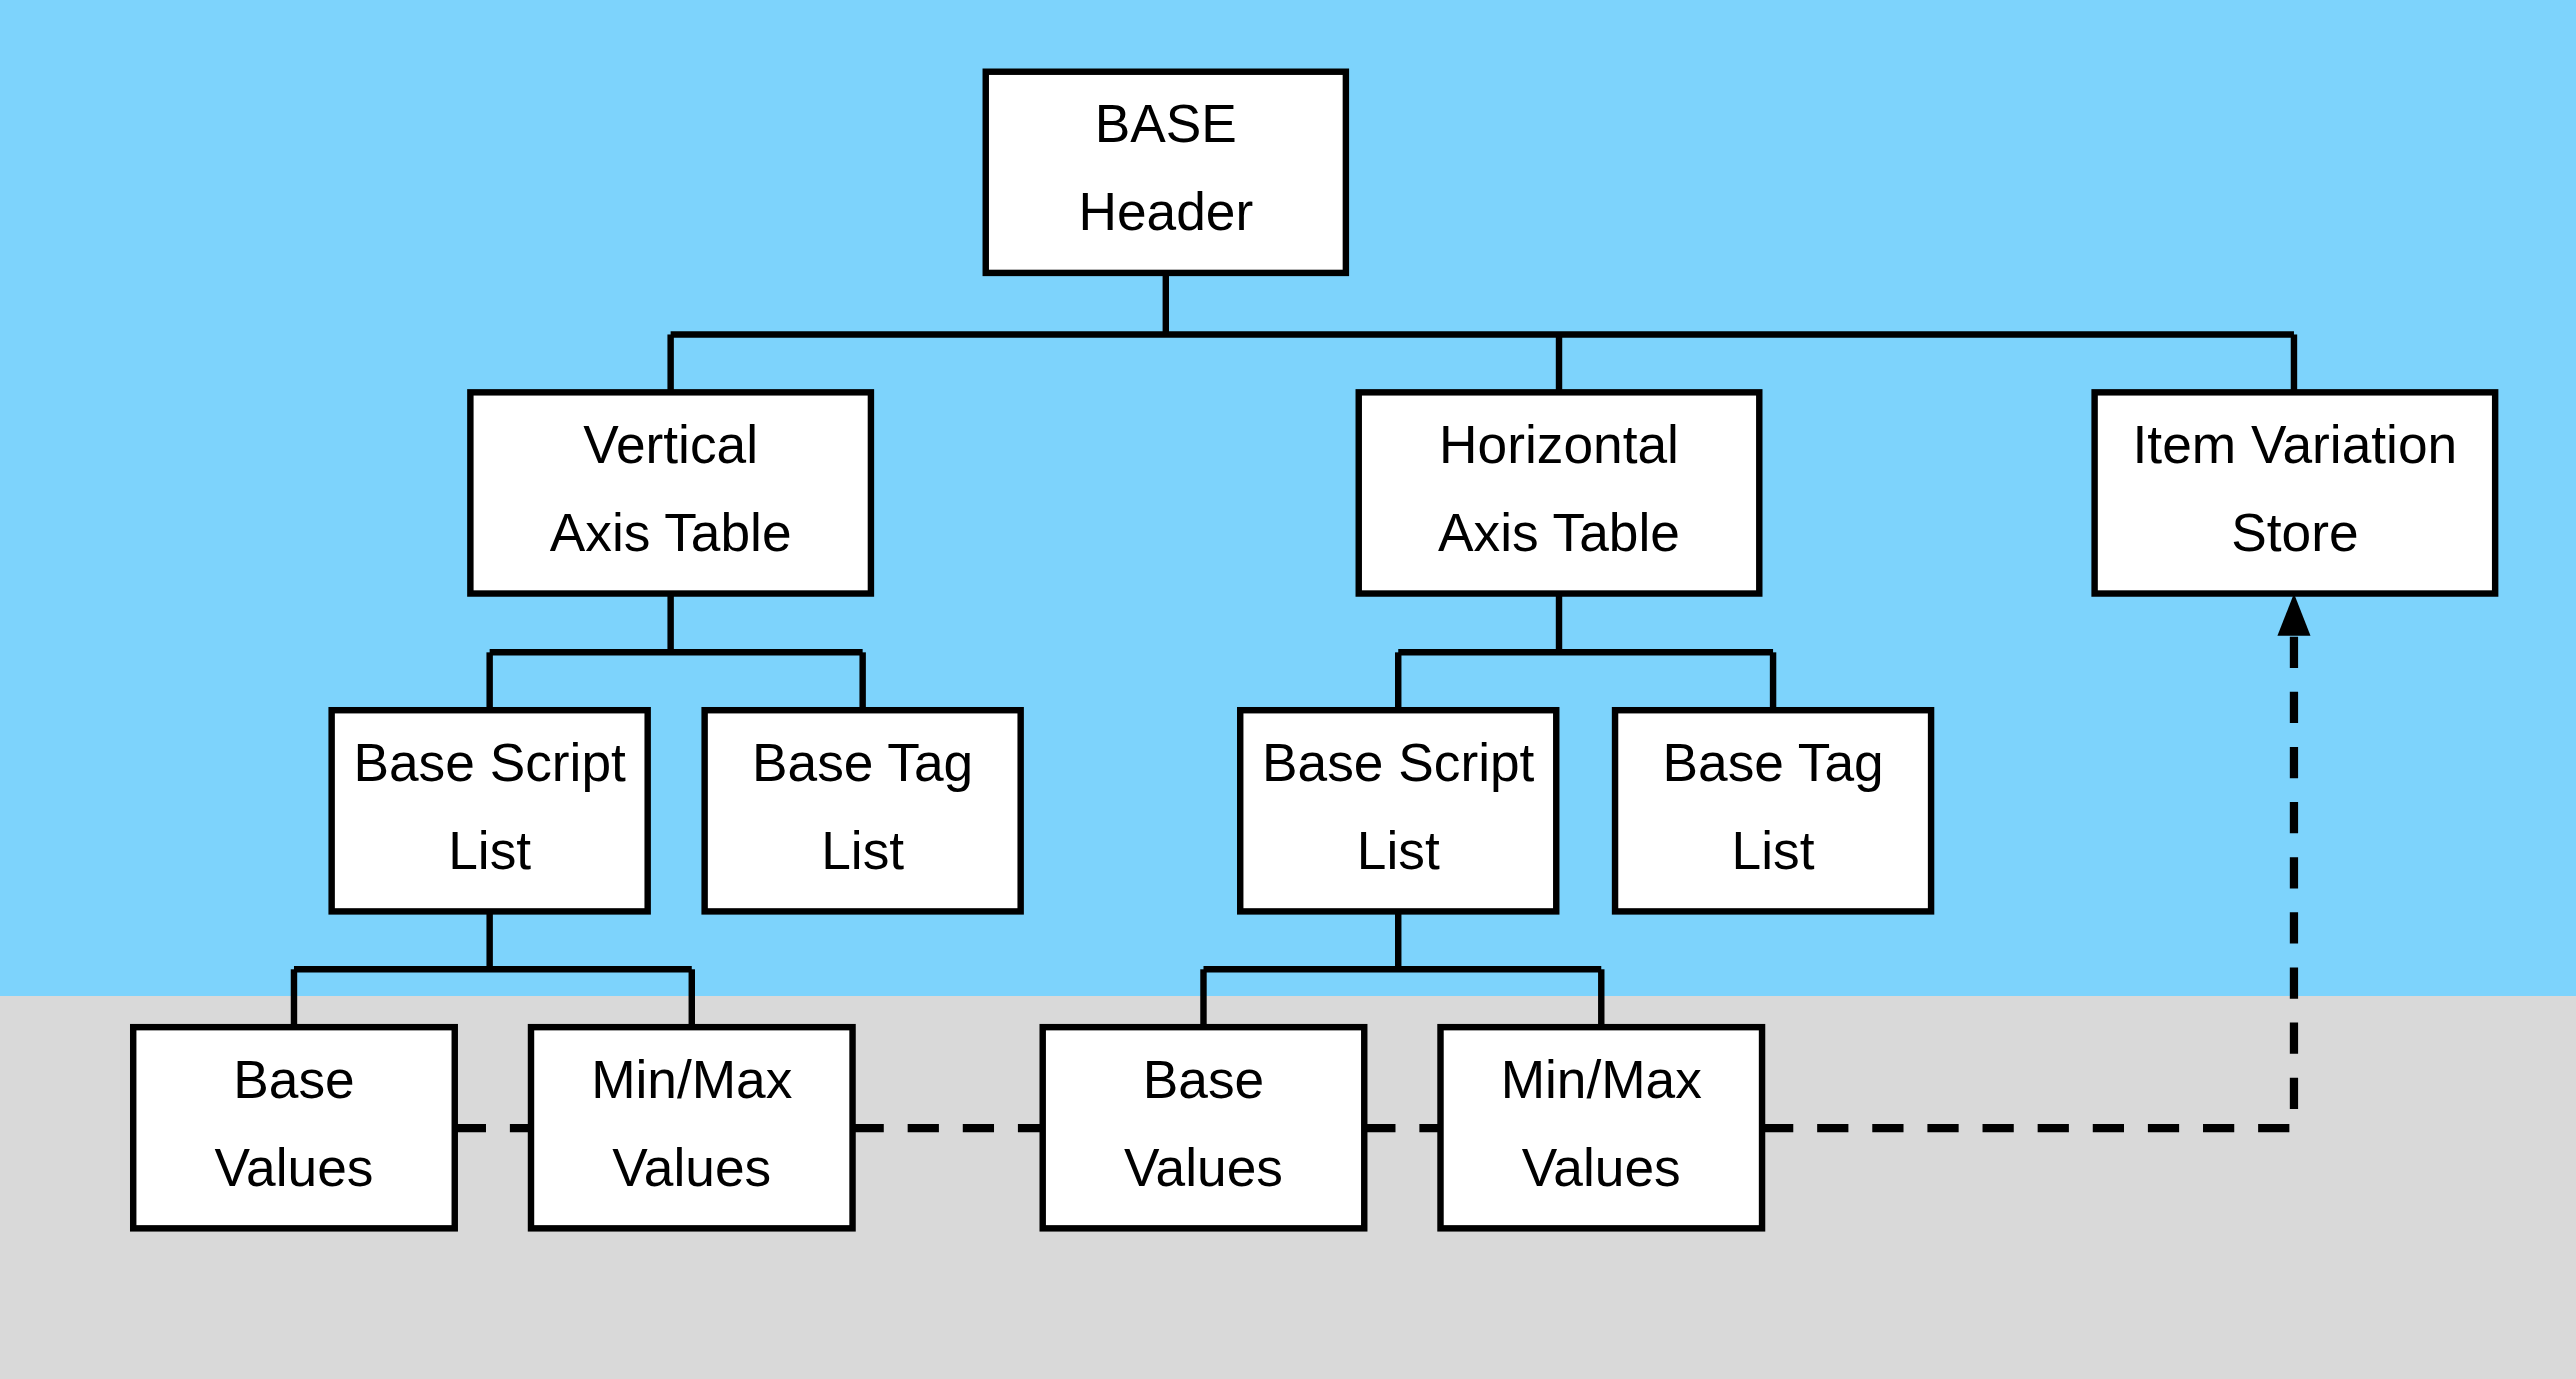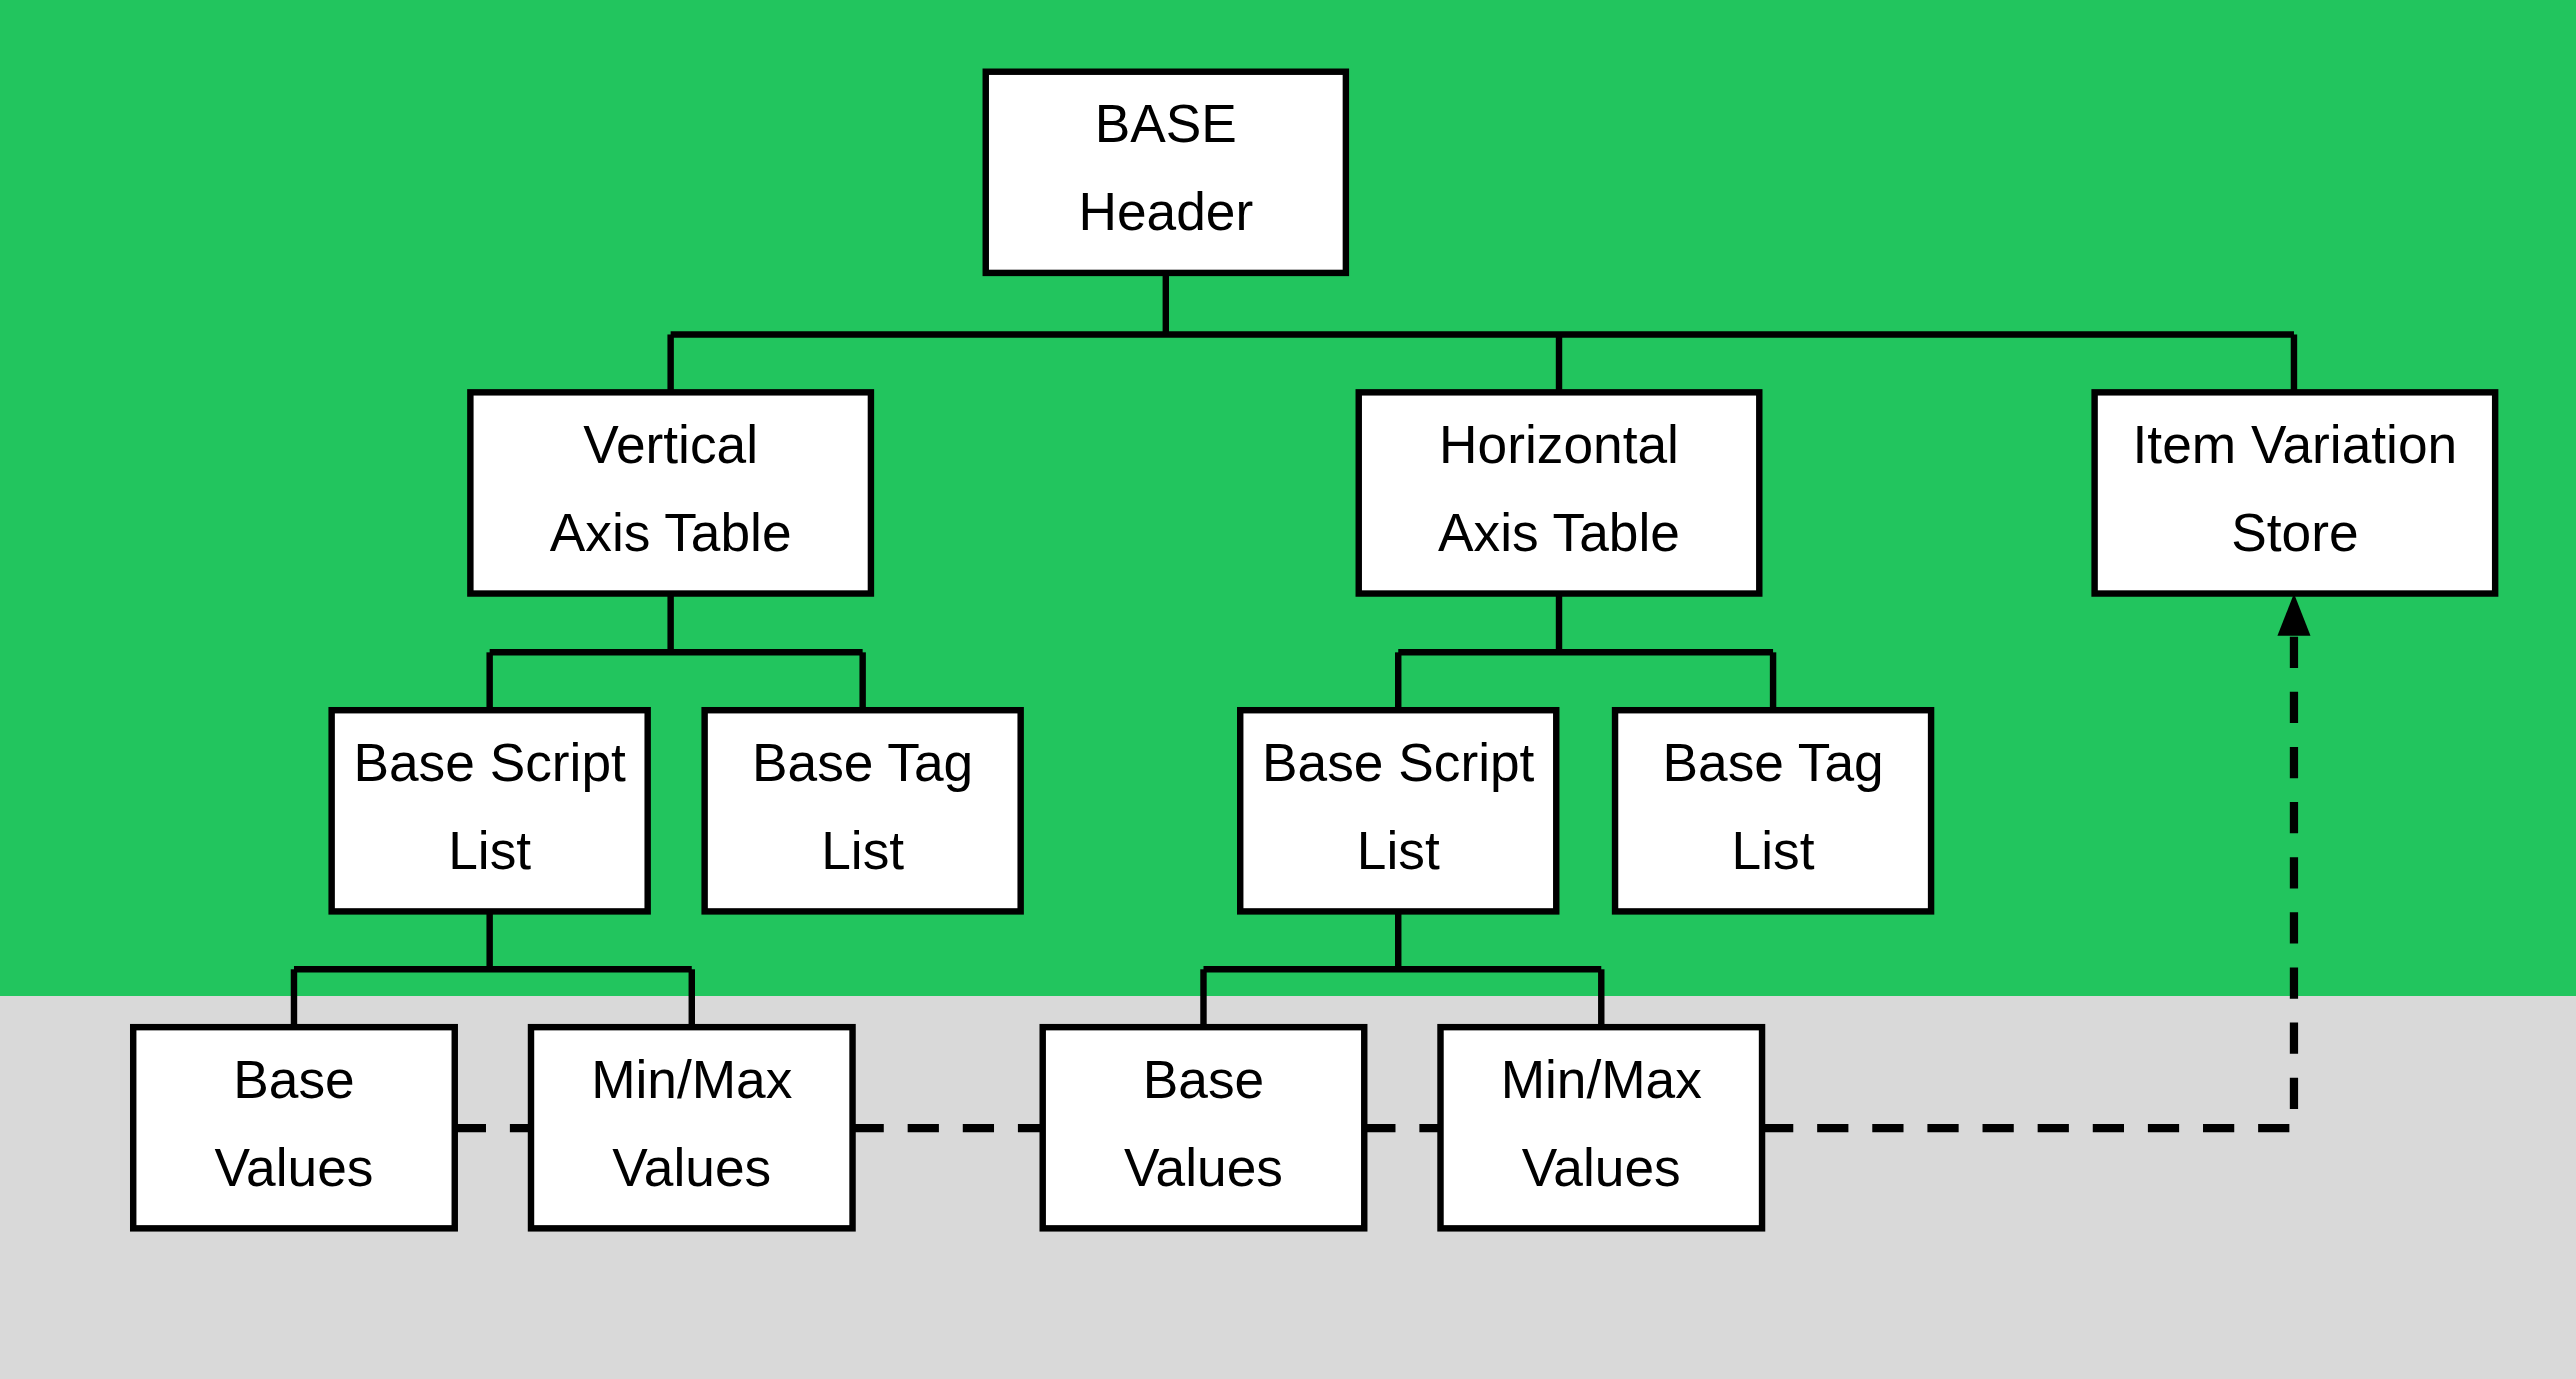--- a/index.html
+++ b/index.html
@@ -10,21 +10,21 @@
   body {
     width: 2576px;
     height: 1380px;
     overflow: hidden;
     font-family: "Liberation Sans", sans-serif;
   }
   #diagram-root {
     position: relative;
     width: 2576px;
     height: 996px;
-    background: #22c55e;
+    background: #7dd3fc;
   }
   svg.diagram-canvas {
     position: absolute;
     top: 0;
     left: 0;
     width: 2576px;
     height: 1380px;
     display: block;
   }
   .node-box {

